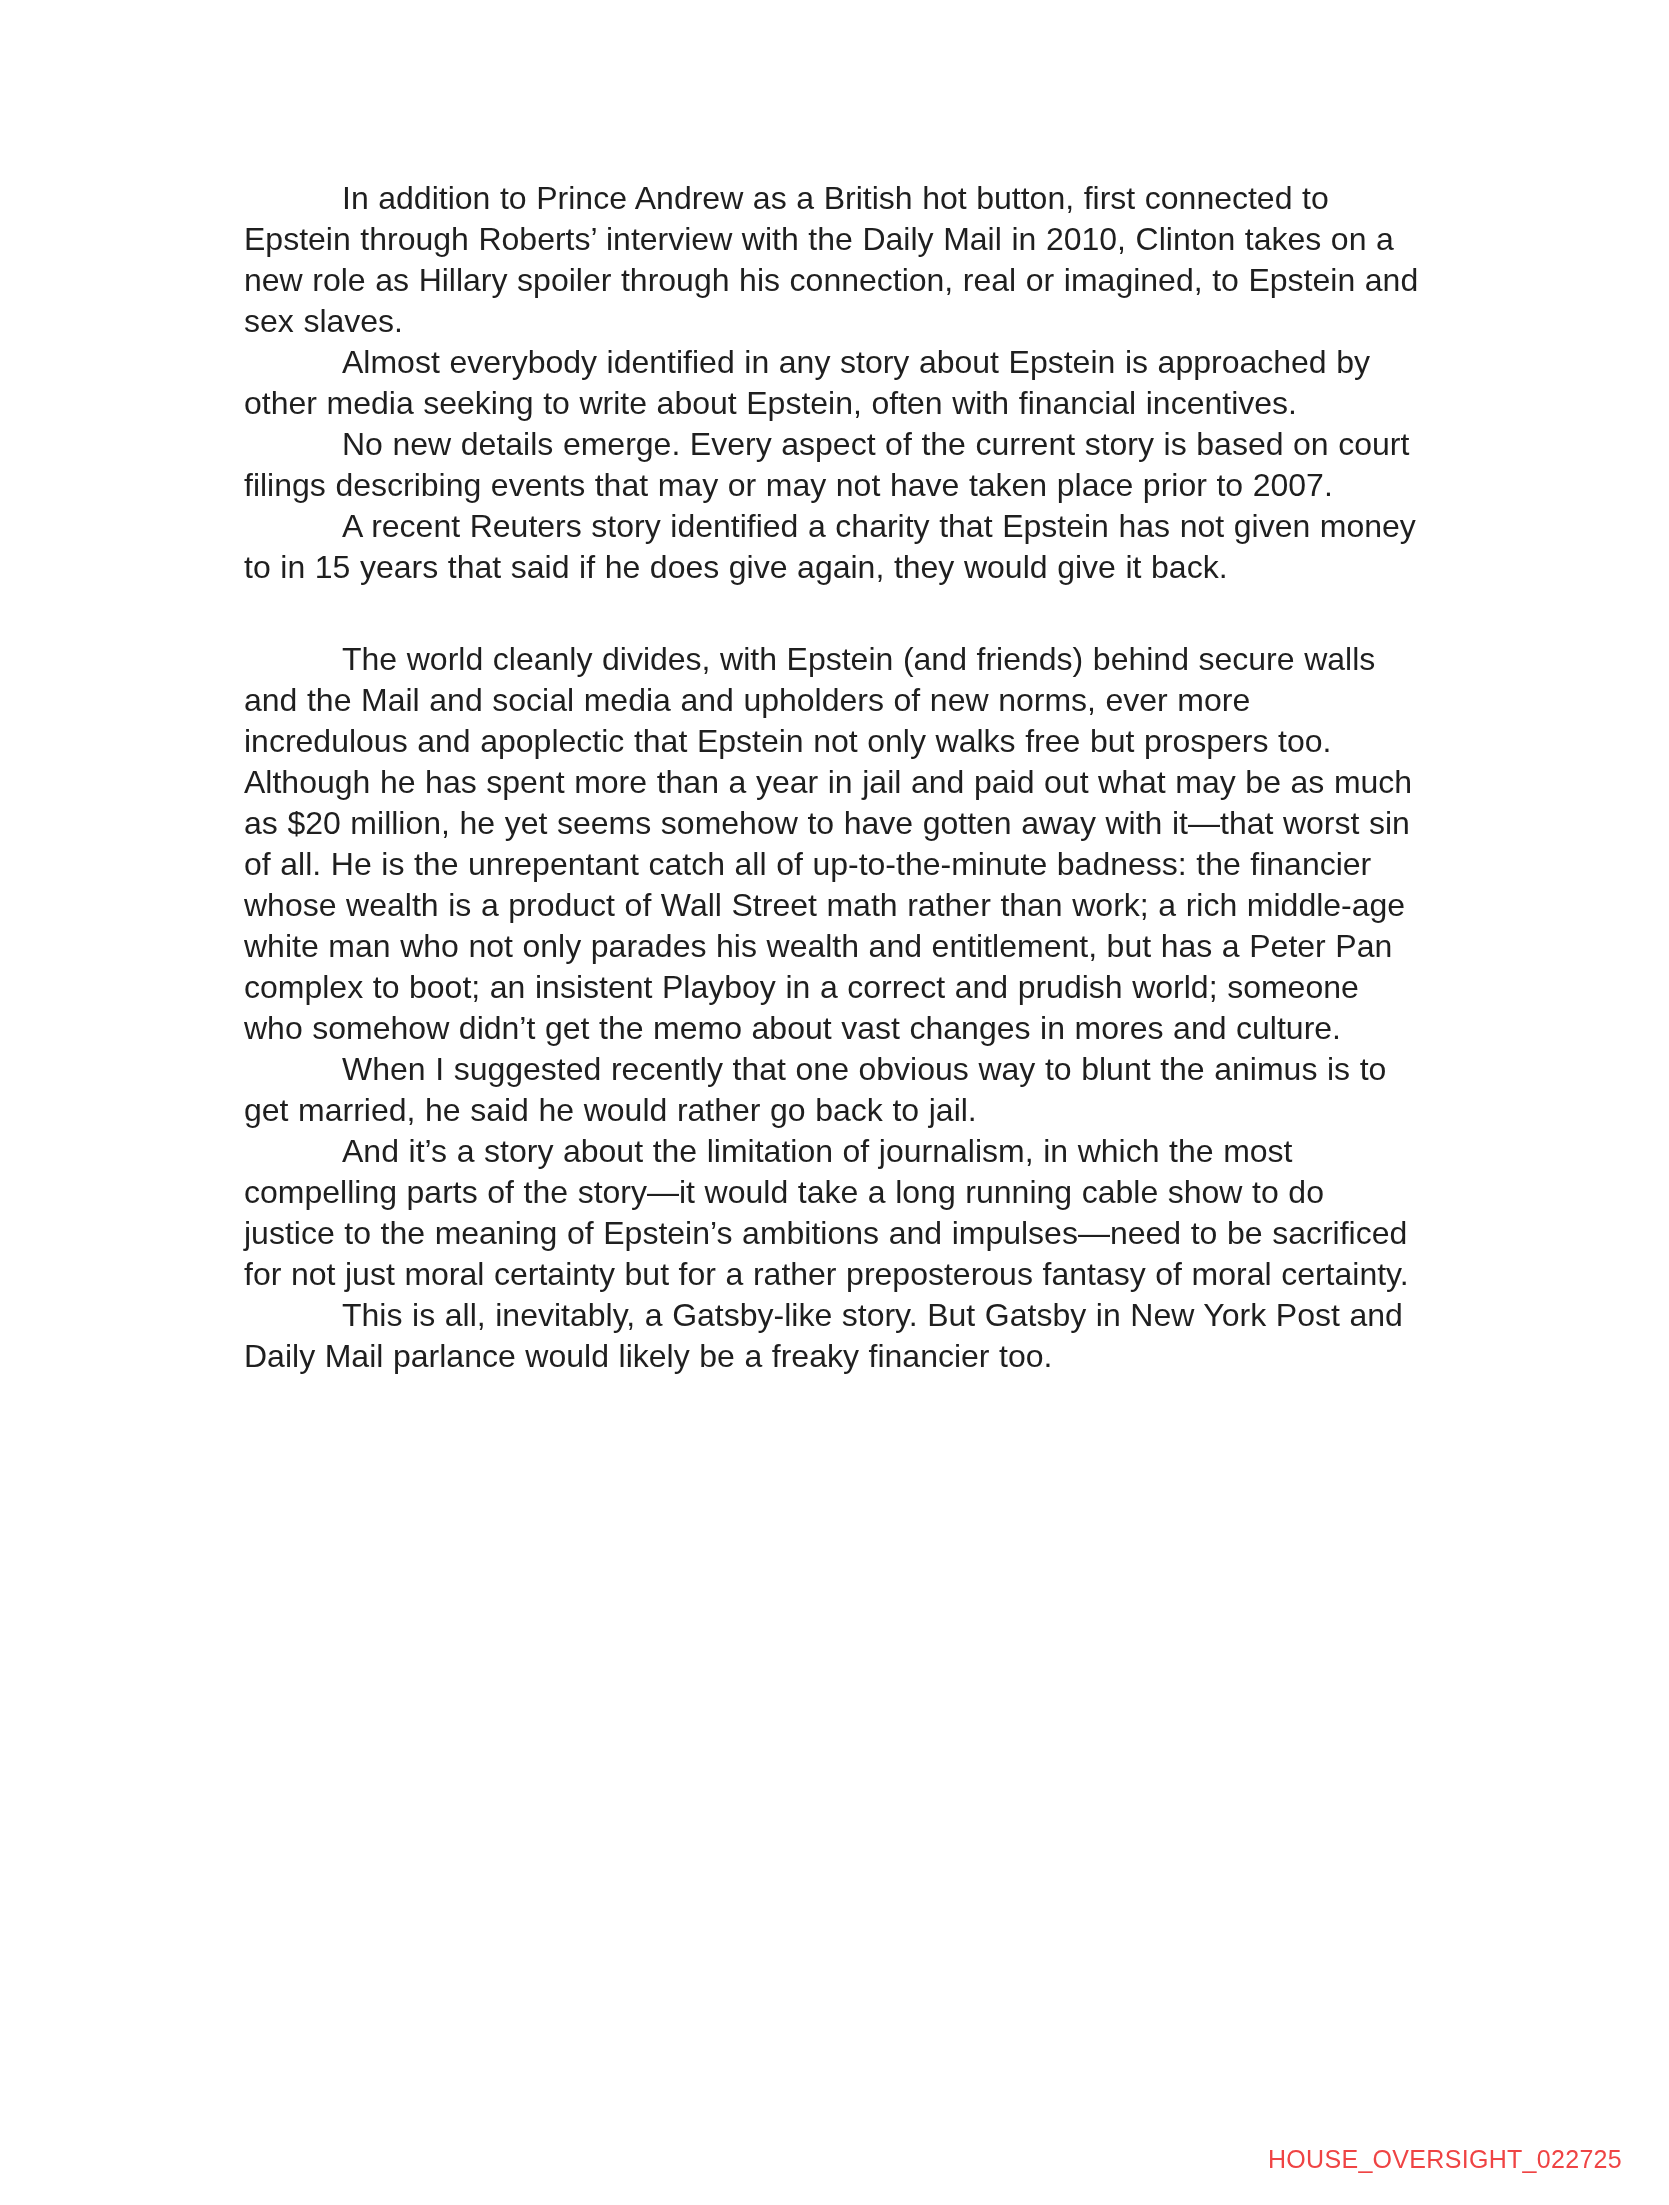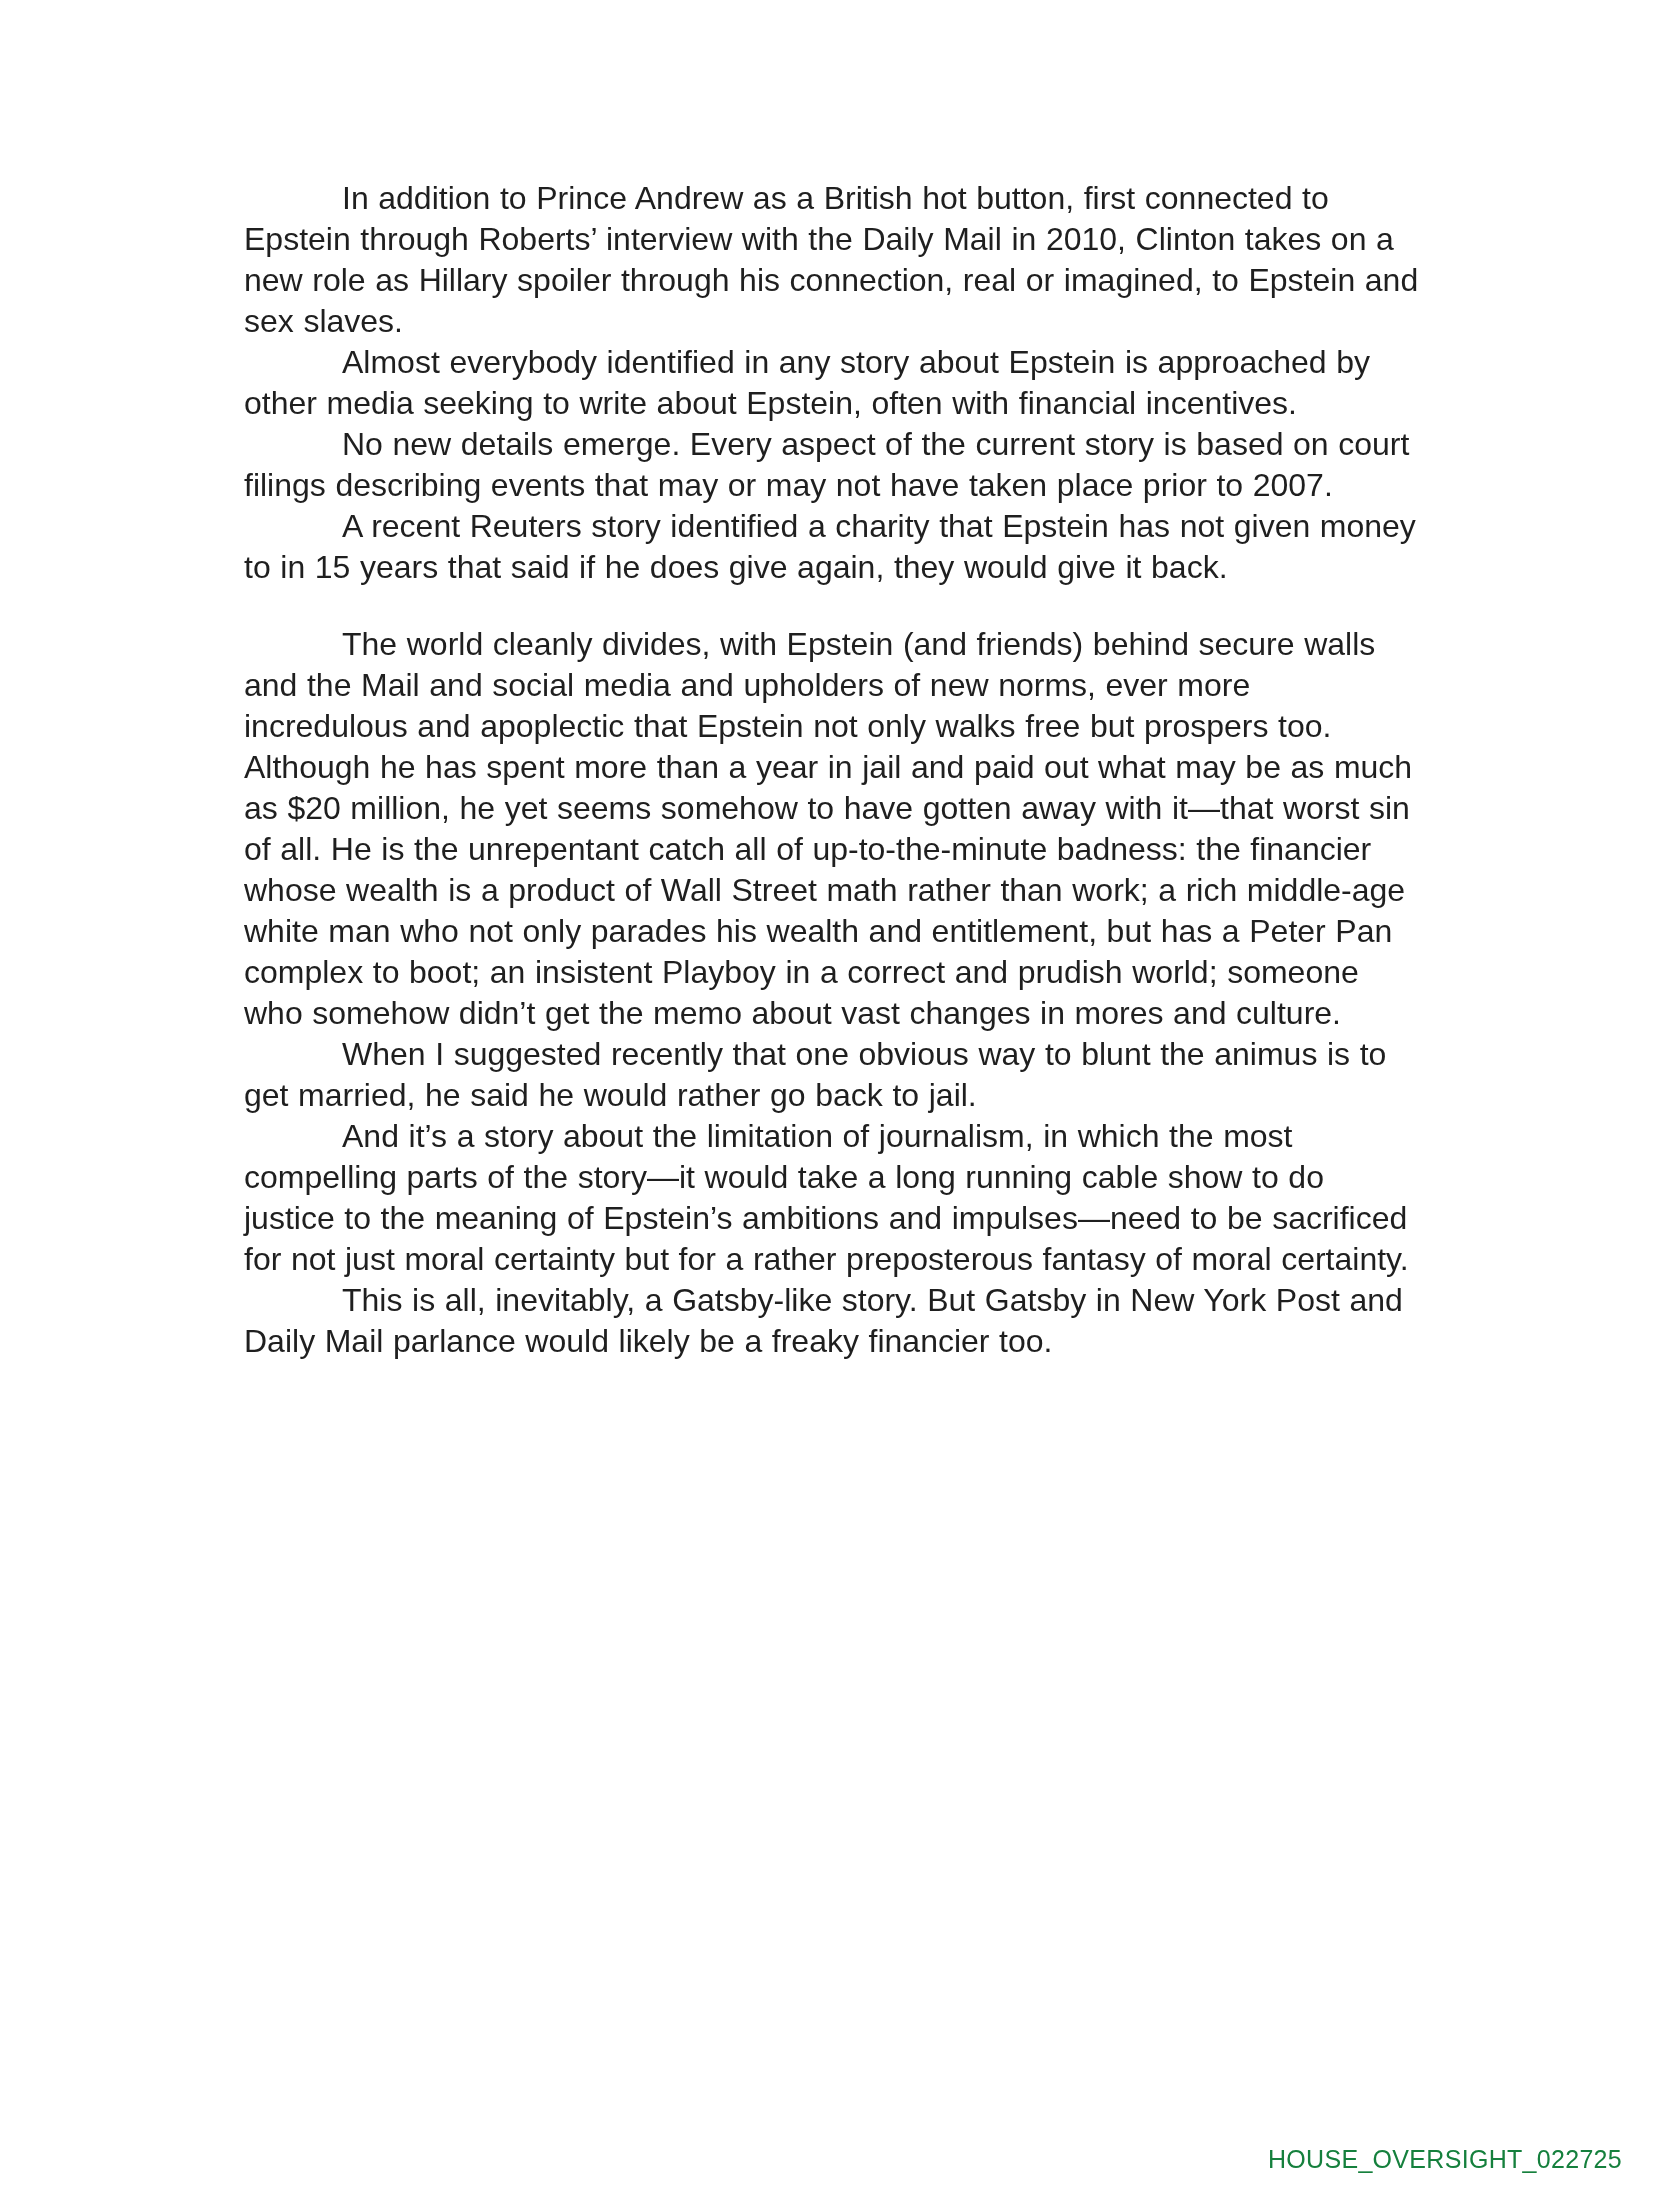--- a/index.html
+++ b/index.html
@@ -31,29 +31,29 @@
     line-height: 41px;
     text-align: left;
   }
   .content p {
     margin: 0;
     padding: 0;
     text-indent: 98px;
     word-spacing: 0.7px;
   }
   .content p.gap-before {
-    margin-top: 36px;
+    margin-top: 51px;
   }
   .bates {
     position: absolute;
     right: 47px;
     bottom: 31px;
     font-size: 25px;
     line-height: 30px;
-    color: #15803d;
+    color: #ef4444;
     letter-spacing: 0.3px;
   }
 </style>
 </head>
 <body>
 
 <div class="page">
   <div class="content">
     <p>In addition to Prince Andrew as a British hot button, first connected to Epstein through Roberts’ interview with the Daily Mail in 2010, Clinton takes on a new role as Hillary spoiler through his connection, real or imagined, to Epstein and sex slaves.</p>
     <p>Almost everybody identified in any story about Epstein is approached by other media seeking to write about Epstein, often with financial incentives.</p>

